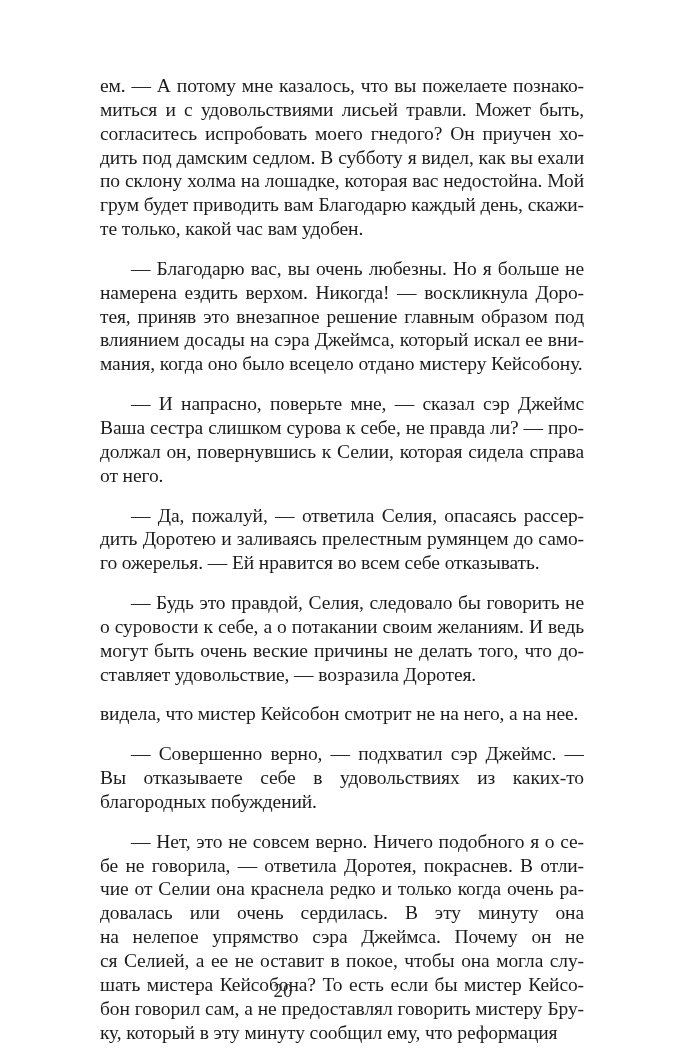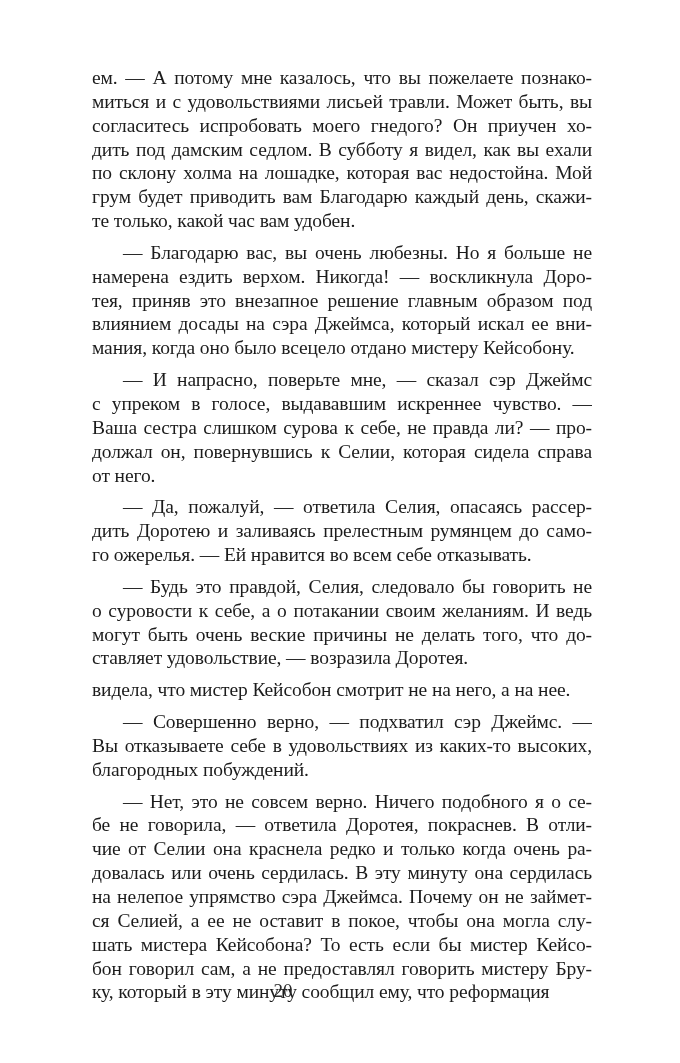--- a/index.html
+++ b/index.html
@@ -19,21 +19,21 @@
     position: absolute;
     left: 84px;
     top: 58px;
     width: 516px;
     font-size: 19.5px;
     line-height: 23.85px;
     color: #1c1c1c;
     letter-spacing: -0.1px;
   }
   .paragraph {
-    margin: 8px;
+    margin: 16px;
     padding: 0;
   }
   .line {
     height: 23.85px;
     overflow: hidden;
     text-align: justify;
     text-align-last: justify;
     white-space: normal;
   }
   .line.end {
@@ -68,21 +68,20 @@
       </div>
       <div class="paragraph">
         <div class="line indent">— Благодарю вас, вы очень любезны. Но я больше не</div>
         <div class="line">намерена ездить верхом. Никогда! — воскликнула Доро-</div>
         <div class="line">тея, приняв это внезапное решение главным образом под</div>
         <div class="line">влиянием досады на сэра Джеймса, который искал ее вни-</div>
         <div class="line end">мания, когда оно было всецело отдано мистеру Кейсобону.</div>
       </div>
       <div class="paragraph">
         <div class="line indent">— И напрасно, поверьте мне, — сказал сэр Джеймс</div>
-        <div class="line">с упреком в голосе, выдававшим искреннее чувство. —</div>
         <div class="line">Ваша сестра слишком сурова к себе, не правда ли? — про-</div>
         <div class="line">должал он, повернувшись к Селии, которая сидела справа</div>
         <div class="line end">от него.</div>
       </div>
       <div class="paragraph">
         <div class="line indent">— Да, пожалуй, — ответила Селия, опасаясь рассер-</div>
         <div class="line">дить Доротею и заливаясь прелестным румянцем до само-</div>
         <div class="line end">го ожерелья. — Ей нравится во всем себе отказывать.</div>
       </div>
       <div class="paragraph">

